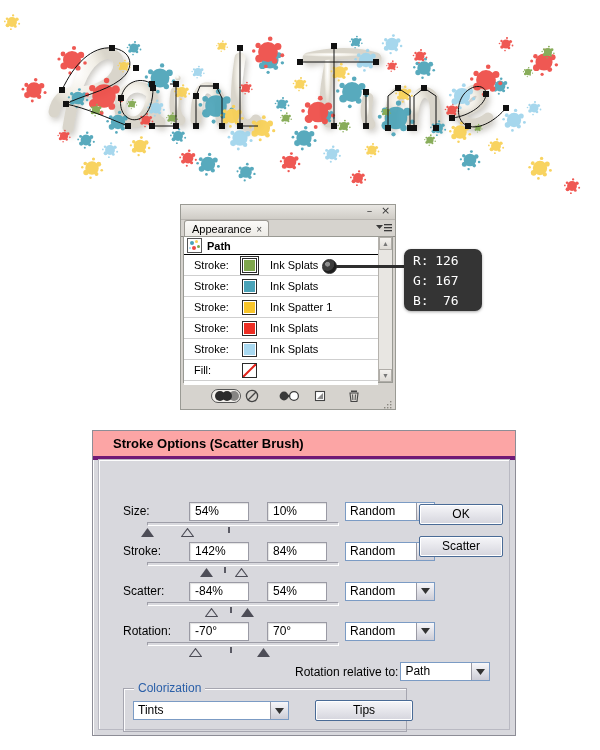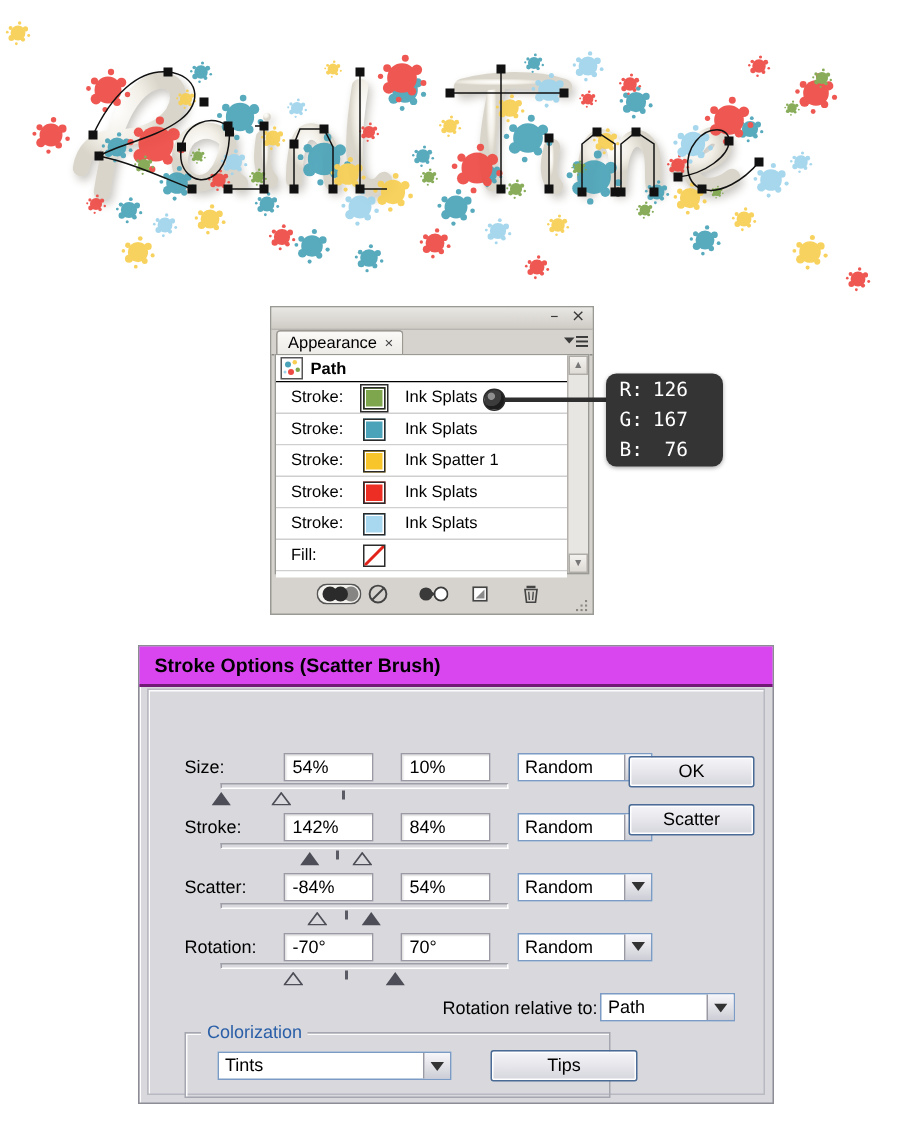--- a/index.html
+++ b/index.html
@@ -137,24 +137,24 @@
   #stroke-dialog{
     position:absolute;left:92px;top:430px;width:424px;height:306px;
     background:#d8d8dd;
     border:1px solid #8d8d96;
     box-shadow:1px 1px 0 #ffffff inset;
     box-sizing:border-box;
     font-size:12px;color:#000;
   }
   #stroke-dialog .dlg-title{
     position:absolute;left:0;top:0;right:0;height:25px;
-    background:#d946ef;
-    display:flex;align-items:center;padding-left:10px;
+    background:#fca5a5;
+    display:flex;align-items:center;padding-left:20px;
     font-weight:bold;font-size:13px;
-    border-bottom:2px solid #701a75;
+    border-bottom:4px solid #701a75;
   }
   #stroke-dialog .dlg-inner{
     position:absolute;left:5px;top:28px;right:5px;bottom:5px;
     border:1px solid #b9b9c2;
     box-shadow:1px 1px 0 #fdfdfd inset;
     background:#d8d8dd;box-sizing:border-box;
   }
 
   .ctl-row{position:absolute;height:22px;display:flex;align-items:center;}
   .ctl-row .clabel{
@@ -202,21 +202,21 @@
     box-shadow:1px 1px 0 #fcfcfd inset;
     box-sizing:border-box;
   }
   .group-legend{
     position:absolute;left:10px;top:-8px;background:#d8d8dd;padding:0 4px;
     color:#2a5fa8;font-size:12px;
   }
   .group-inner{
     position:absolute;left:9px;top:11px;display:flex;align-items:center;gap:26px;
   }
-  .combo.wide{margin-left:12px;width:156px;}
+  .combo.wide{margin-left:0;width:156px;}
 
   .btn{
     width:84px;height:21px;box-sizing:border-box;
     background:linear-gradient(#f6f6f9,#d5d5dd);
     border:1px solid #4a6b96;border-radius:2px;
     font-size:12px;text-align:center;line-height:19px;
     box-shadow:0 0 0 1px #ffffff inset;
   }
   #btn-ok{position:absolute;left:320px;top:44px;}
   #btn-cancel{position:absolute;left:320px;top:76px;}

